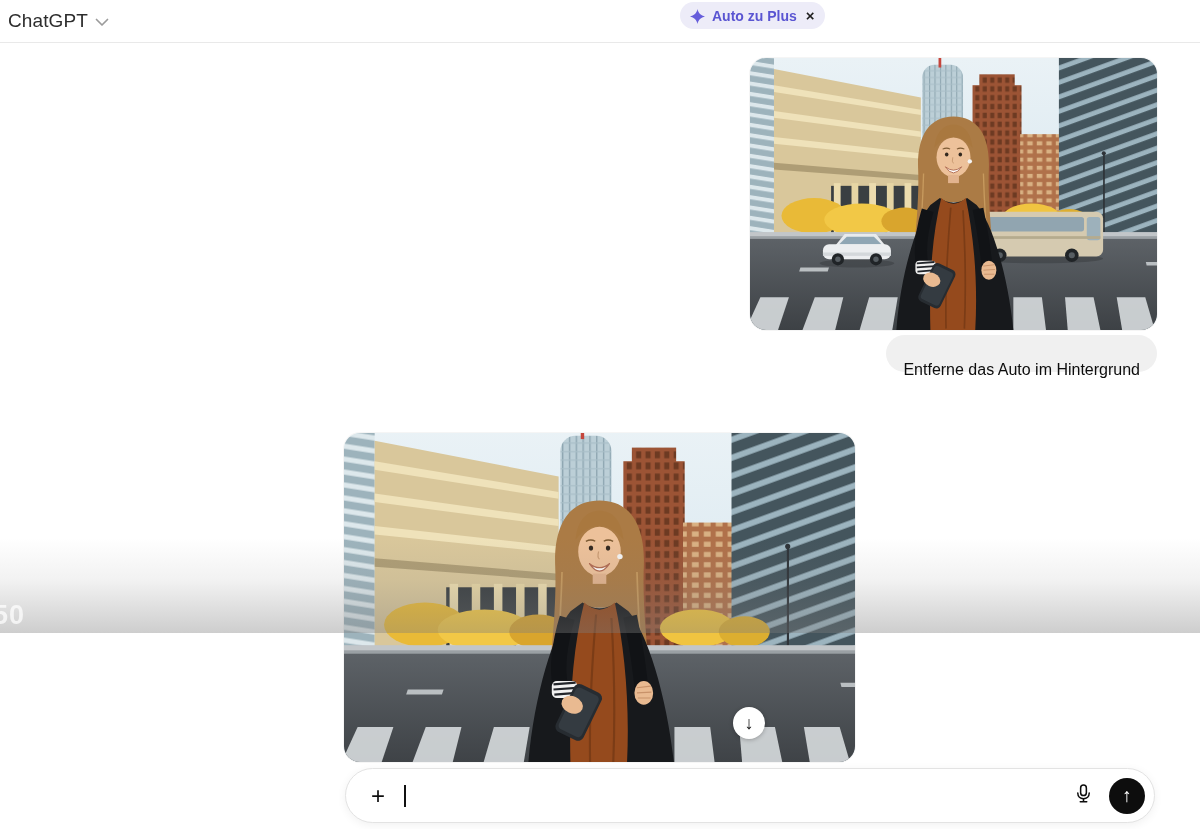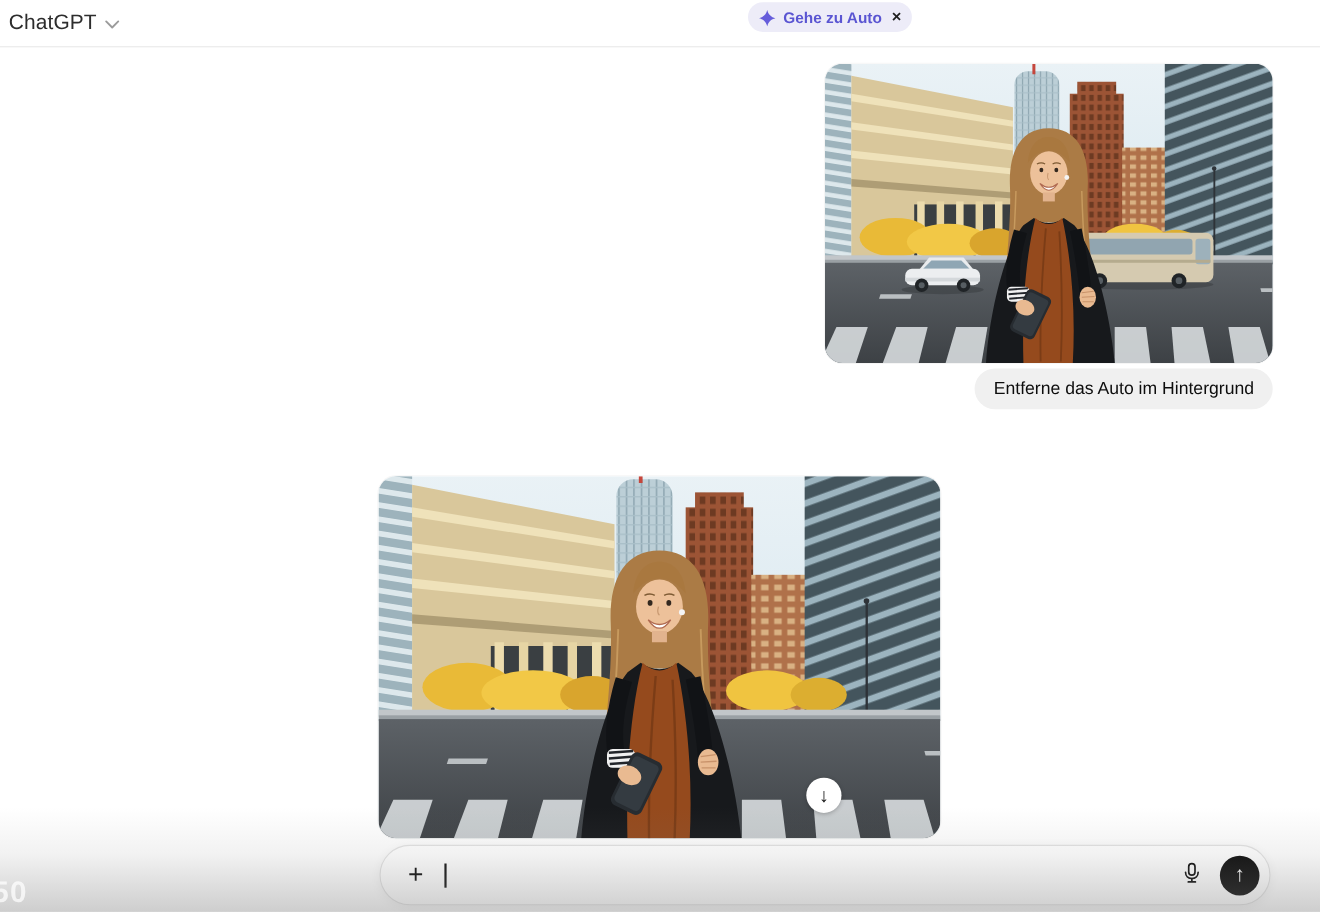--- a/index.html
+++ b/index.html
@@ -1,19 +1,19 @@
 <!DOCTYPE html>
 <html><head>
 <meta charset="utf-8">
 <style>
   * { margin:0; padding:0; box-sizing:border-box; }
   html,body { width:1200px; height:829px; overflow:hidden; }
   body { font-family:"Liberation Sans", sans-serif; background:#ffffff; position:relative; }
 
-  .stage { position:absolute; inset:0; width:1200px; height:829px; background:#ffffff; }
+  .stage { position:absolute; inset:0; width:1200px; height:633px; background:#ffffff; }
 
   
   .header { position:absolute; top:0; left:0; width:1200px; height:43px; background:#ffffff; }
   .app-title { position:absolute; left:8px; top:4px; height:34px; display:flex; align-items:center; gap:7px;
                cursor:pointer; color:#2d2d2d; font-size:19px; font-weight:500; letter-spacing:0.1px; }
   .app-title .chev { display:inline-flex; margin-top:2px; }
   .header-divider { position:absolute; left:0; top:42px; width:1200px; height:1px; background:#e9e9e9; }
 
   
   .promo { position:absolute; left:680px; top:2px; height:27px; padding:0 10px 0 10px; border-radius:14px;
@@ -30,21 +30,21 @@
   .asst-img  { left:344px; top:433px; width:511px; height:329px; }
 
   .dl-btn { position:absolute; left:389px; top:274px; width:32px; height:32px; border-radius:50%;
             background:#ffffff; display:flex; align-items:center; justify-content:center;
             box-shadow:0 1px 4px rgba(0,0,0,0.25); cursor:pointer;
             font-size:18px; font-weight:700; color:#111111; }
 
   
   .bubble-row { position:absolute; left:0; top:335px; width:1157px; display:flex; justify-content:flex-end; }
   .user-bubble { background:#f0f0f0; color:#0d0d0d; font-size:16px; height:37px; line-height:37px;
-                 padding:0 17px; border-radius:19px; white-space:nowrap; }
+                 padding:16px 17px; border-radius:19px; white-space:nowrap; }
 
   
   .composer { position:absolute; left:345px; top:768px; width:810px; height:55px; border-radius:28px;
               background:#ffffff; border:1px solid #e3e3e3;
               box-shadow:0 2px 10px rgba(0,0,0,0.06); display:flex; align-items:center; }
   .plus-btn { margin-left:17px; width:30px; height:30px; display:flex; align-items:center; justify-content:center;
               font-size:24px; font-weight:400; color:#0d0d0d; cursor:pointer; border-radius:50%; }
   .composer-input { position:relative; flex:1; height:100%; display:flex; align-items:center; cursor:text; }
   .caret { width:1.5px; height:22px; background:#111; margin-left:11px; animation:blink 1.1s steps(1) infinite; }
   @keyframes blink { 50% { opacity:0; } }
@@ -229,21 +229,21 @@
             <path d="M1.5 1.5 L7 7 L12.5 1.5" stroke="#9b9b9b" stroke-width="1.7" fill="none" stroke-linecap="round" stroke-linejoin="round"></path>
           </svg>
       </span>
     </div>
     <div class="promo">
       <span class="sparkle">
         <svg width="15" height="15" viewBox="0 0 16 16">
             <path d="M8 0 C8.8 4.2 11.8 7.2 16 8 C11.8 8.8 8.8 11.8 8 16 C7.2 11.8 4.2 8.8 0 8 C4.2 7.2 7.2 4.2 8 0 Z" fill="#665ddb"></path>
           </svg>
       </span>
-      <span class="promo-label">Gehe zu Auto</span>
+      <span class="promo-label">Auto zu Plus</span>
       <span class="promo-close">×</span>
     </div>
     <div class="header-divider"></div>
   </div>
 
   <div class="img-card user-img" role="img" aria-label="Uploaded photo: smiling woman with long light-brown hair holding a smartphone while crossing a city street, modern glass and brick high-rises, yellow autumn trees, a white car and a beige bus in the background">
     <svg viewBox="0 0 600 400" preserveAspectRatio="xMidYMid slice">
       <use href="#scene-bg"></use>
         <use href="#scene-vehicles"></use>
         <use href="#scene-woman"></use>

